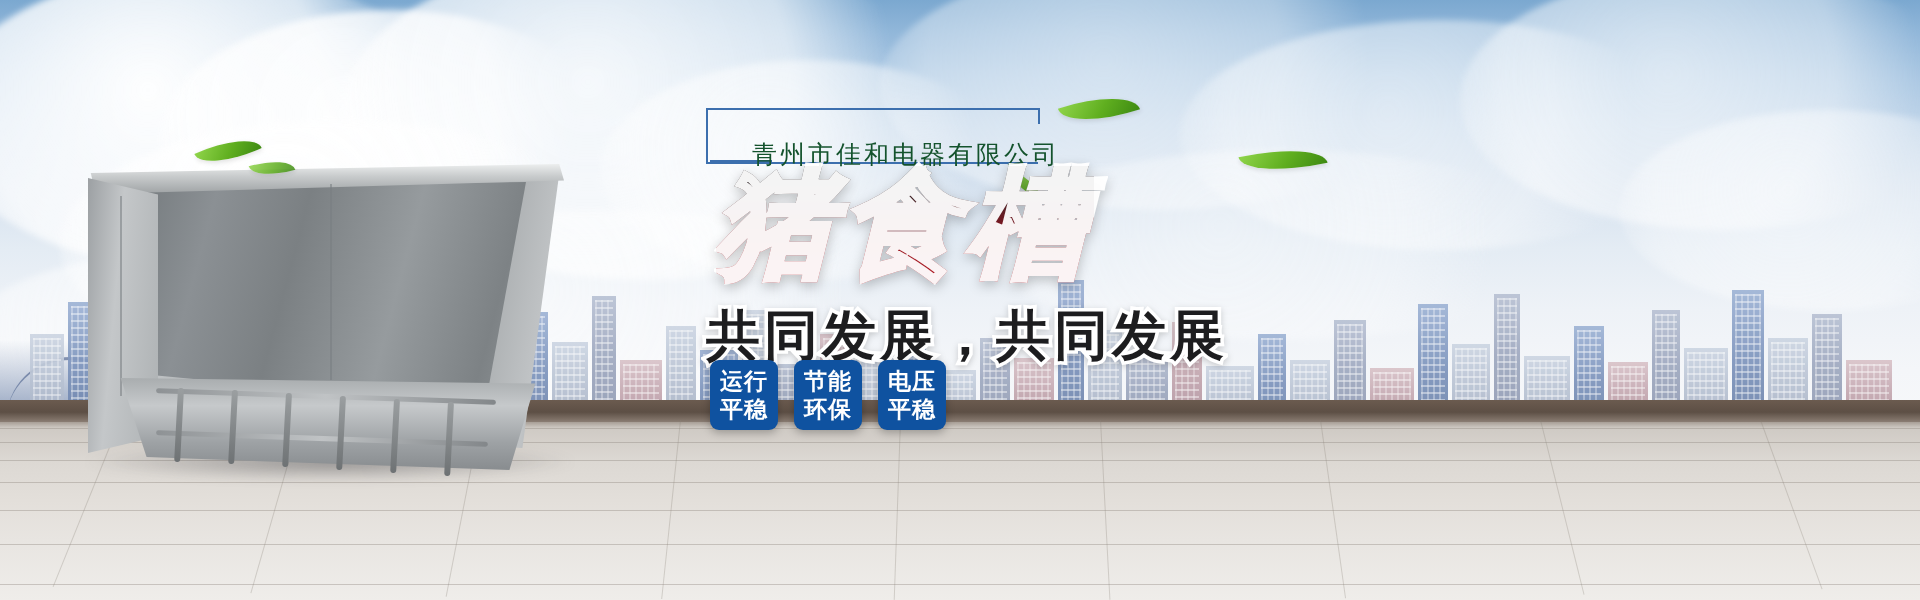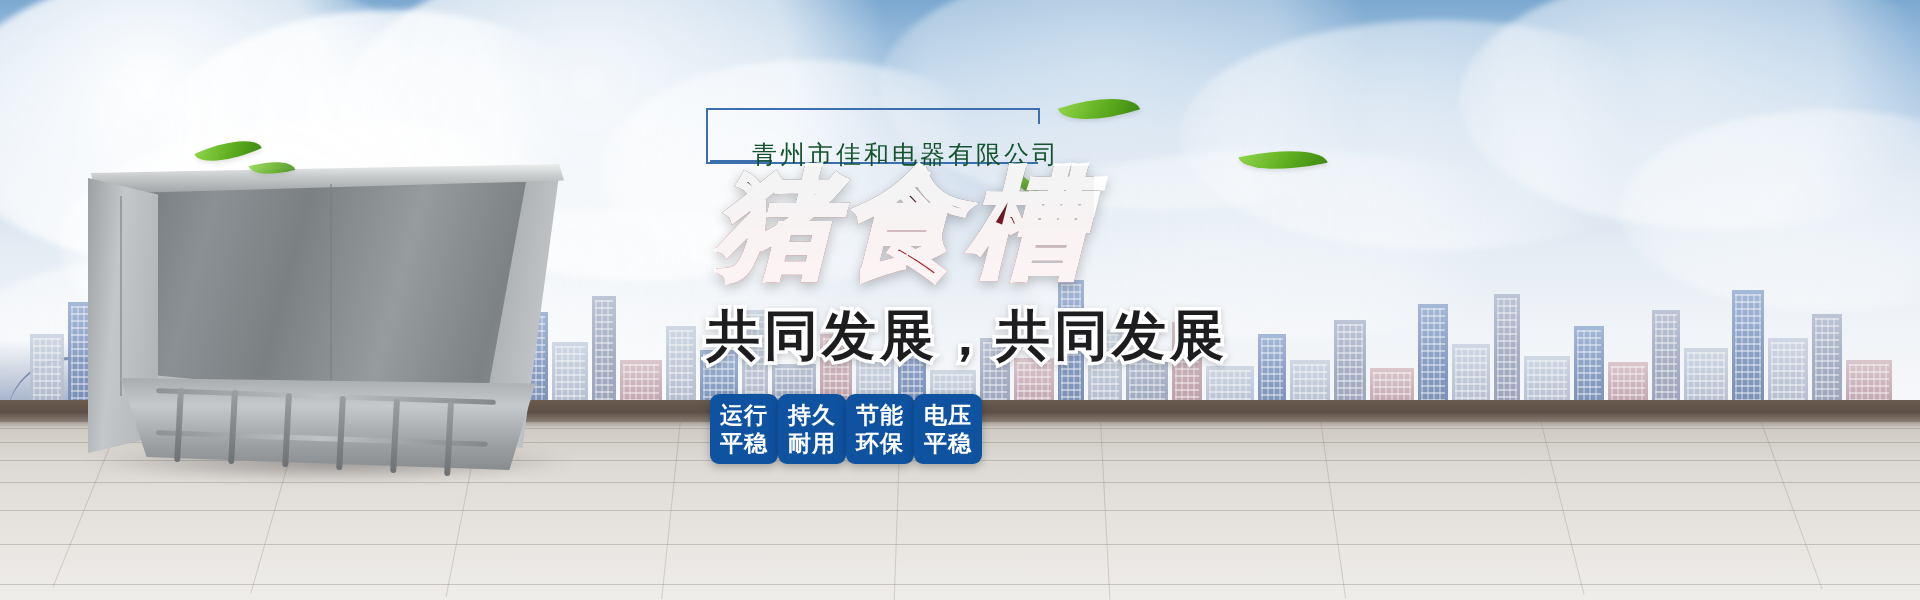--- a/index.html
+++ b/index.html
@@ -218,22 +218,22 @@
     font-family:"Liberation Sans", sans-serif;
     font-size:54px; font-weight:bold; letter-spacing:4px;
     white-space:nowrap;
     color:#1d1d1f;
     -webkit-text-stroke:7px #ffffff;
     paint-order:stroke fill;
     filter:drop-shadow(0 2px 3px rgba(0,0,0,.18));
   }
 
   .badges{
-    position:absolute; left:20px; top:294px;
-    display:flex; gap:0;text-align:center;
+    position:absolute; left:20px; top:260px;
+    display:flex; gap:16px;text-align:center;
   }
   .badge{
     width:68px; height:70px;
     background:#0f52a0;
     border-radius:9px;
     display:flex; flex-direction:column;
     align-items:center; justify-content:center;
     color:#ffffff;
     font-size:23px; font-weight:bold; line-height:1.22;
     letter-spacing:1px;
@@ -362,24 +362,20 @@
     <div class="headline">猪食槽</div>
 
     <div class="subline">共同发展，共同发展</div>
 
     <div class="badges">
       <div class="badge">
         <span>运行</span>
         <span>平稳</span>
       </div>
       <div class="badge">
-        <span>持久</span>
-        <span>耐用</span>
-      </div>
-      <div class="badge">
         <span>节能</span>
         <span>环保</span>
       </div>
       <div class="badge">
         <span>电压</span>
         <span>平稳</span>
       </div>
     </div>
 
   </div>

